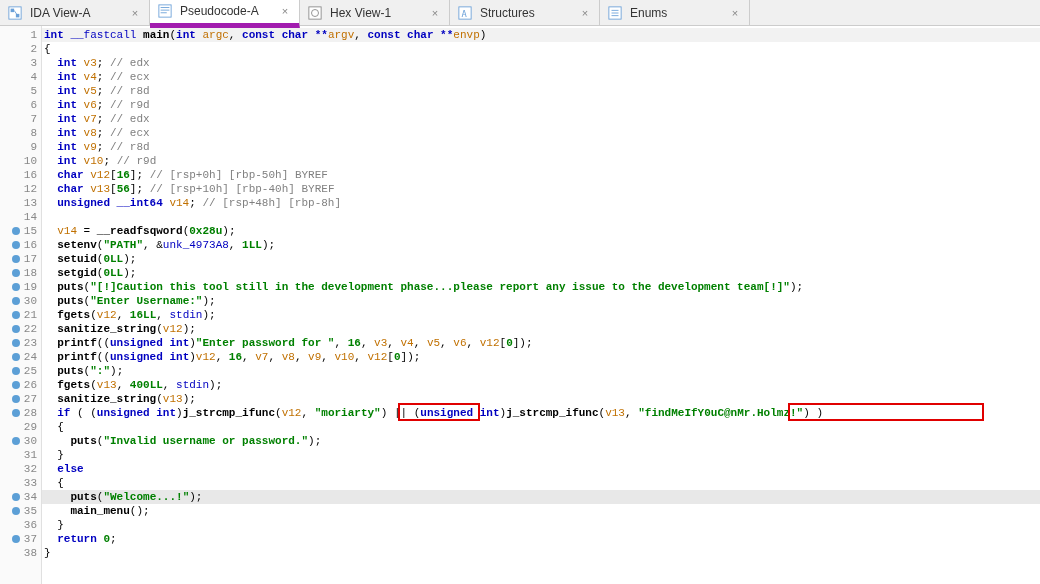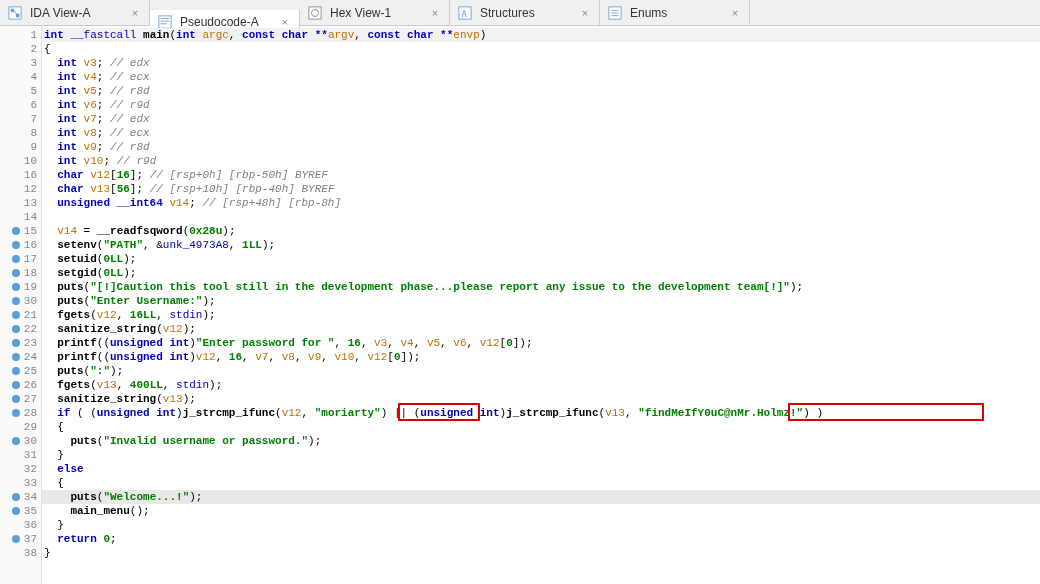--- a/index.html
+++ b/index.html
@@ -24,23 +24,23 @@
     height: 25px;
     padding: 12px 8px;
     border-right: 1px solid #ccc;
     gap: 8px;
     cursor: pointer;
     min-width: 150px;
     justify-content: flex-start;
   }
   .tab.active {
     background: #fff;
-    border-bottom: 2px solid #a21caf;
+    border-bottom: 6px solid #a21caf;
     position: relative;
-    top: 10px;
+    top: 1px;
   }
   .tab .icon {
     width: 14px; height: 14px;
     display: flex; align-items: center; justify-content: center;
   }
   .tab .label { flex: 1; text-align: left; color: #333; }
   .tab .close {
     width: 12px; height: 12px;
     color: #888;
     font-size: 11px;
@@ -88,21 +88,21 @@
   .code .row {
     height: 14px;
     padding-left: 2px;
     position: relative;
   }
   .code .row.hl { background: #e8e8e8; }
   .code .row.cur { background: #f2f2f2; }
   .kw  { color: #0000c0; font-weight: bold; }
   .kwn { color: #0000c0; }
   .ty  { color: #0000c0; font-weight: bold; }
-  .cm  { color: #808080; font-style: italic; }
+  .cm  { color: #808080; }
   .fn  { color: #000; font-weight: bold; }
   .str { color: #008000; font-weight: bold; }
   .num { color: #008000; font-weight: bold; }
   .var { color: #c07000; }
   .glb { color: #0000c0; margin-top: 16px; }
   .op  { color: #000; }
   .box {
     position: absolute;
     border: 2px solid #e00000;
     pointer-events: none;

